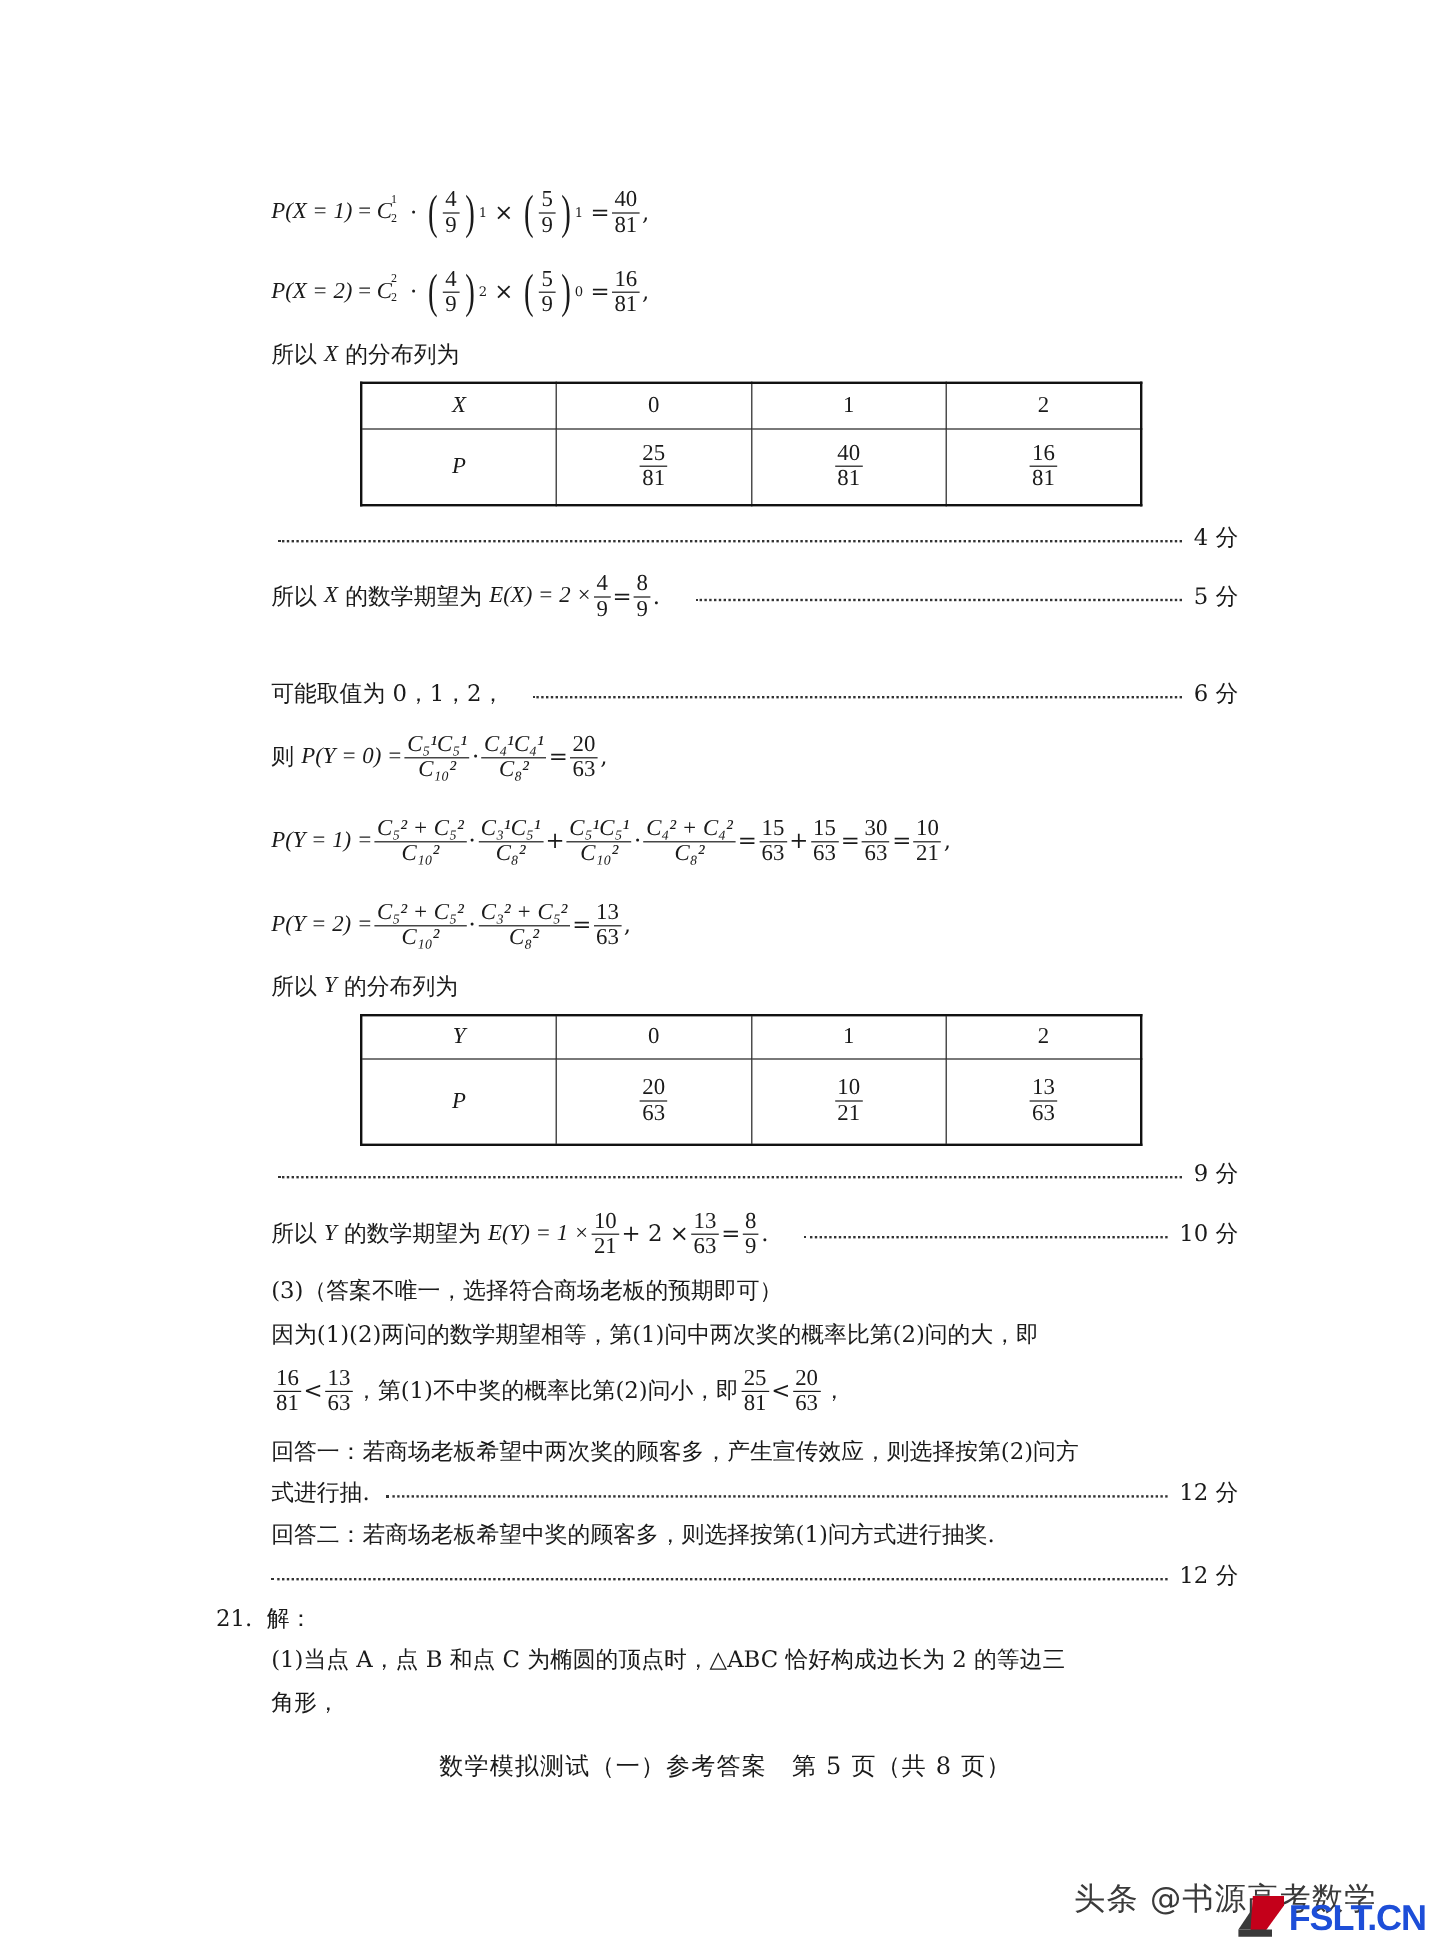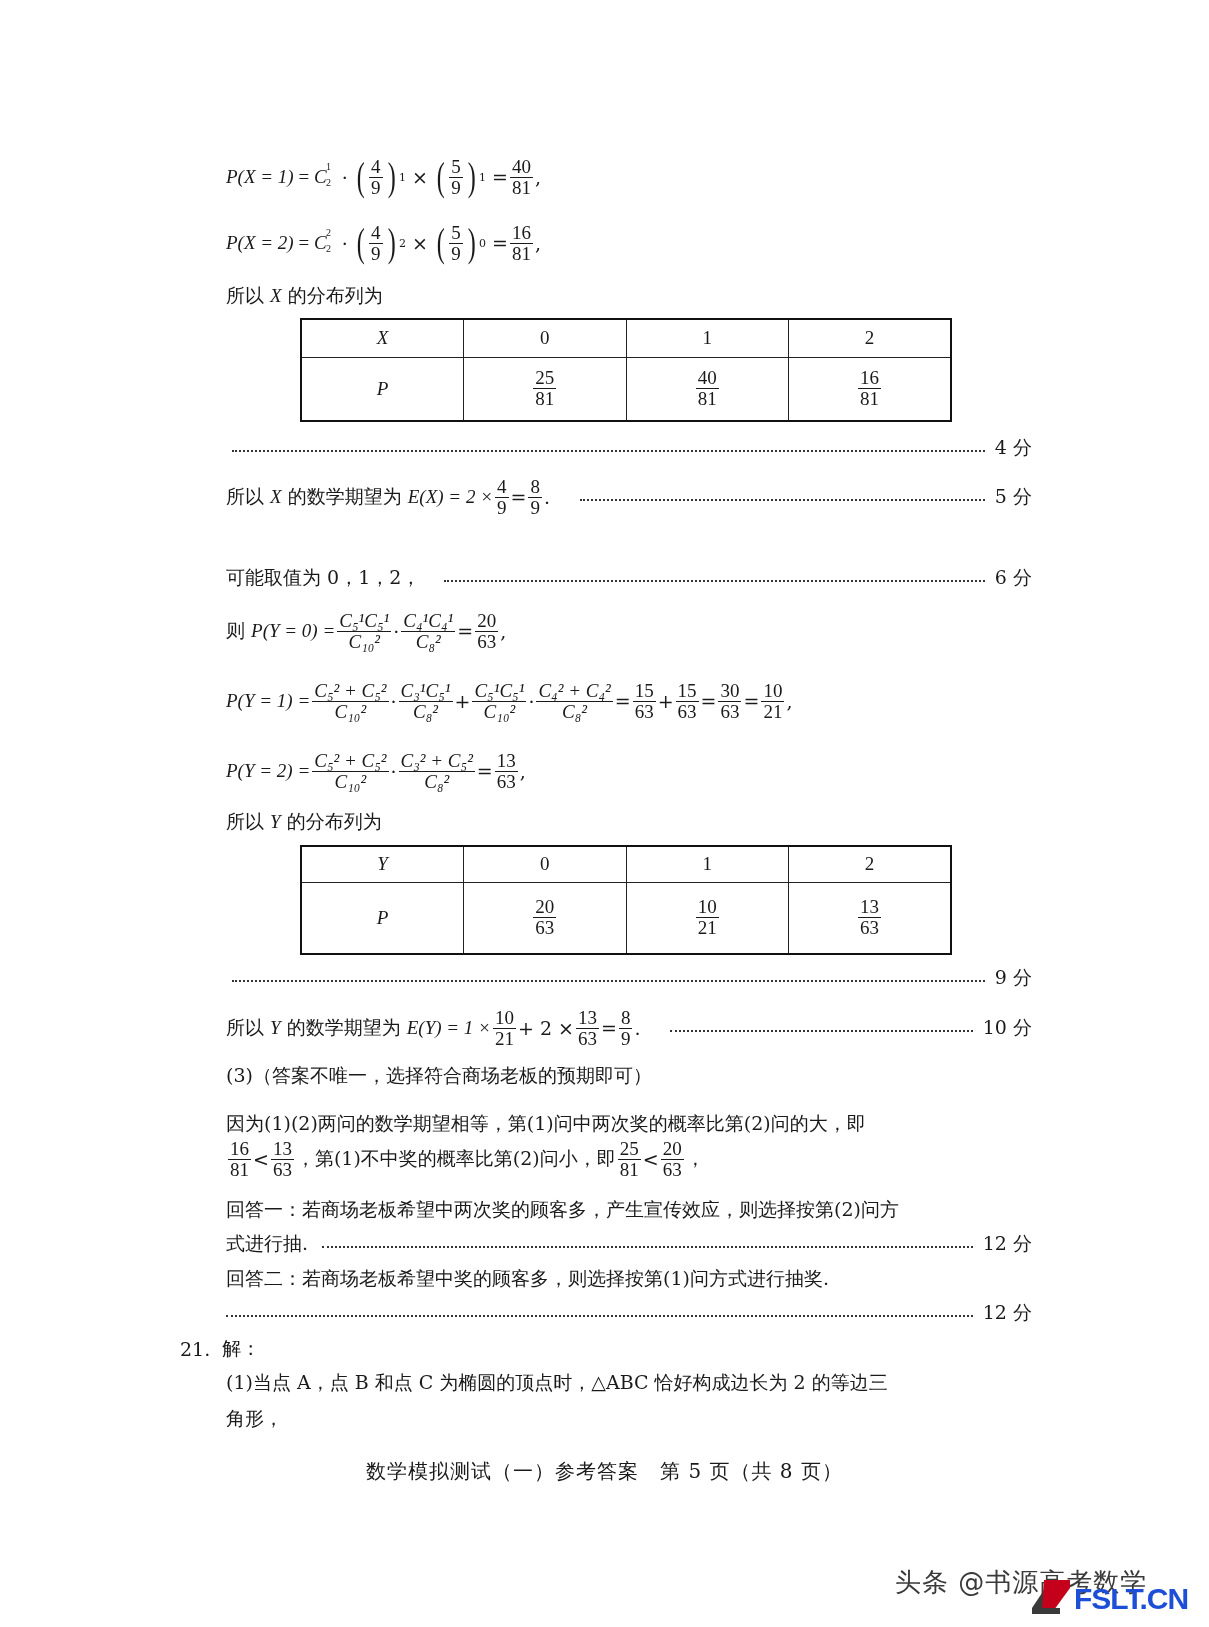--- a/index.html
+++ b/index.html
@@ -283,21 +283,21 @@
         <span class="n">8</span>
         <span class="d">9</span>
       </span><span>.</span>
     <span class="dots" style="margin-left:30px;"></span>
     <span class="score">10 分</span>
   </div>
 
   <div class="line" style="top:1062px;height:28px;">
     <span>(3)（答案不唯一，选择符合商场老板的预期即可）</span>
   </div>
-  <div class="line" style="top:1098px;height:28px;margin-top:12px;">
+  <div class="line" style="top:1098px;height:28px;">
     <span>因为(1)(2)两问的数学期望相等，第(1)问中两次奖的概率比第(2)问的大，即</span>
   </div>
   <div class="line" style="top:1132px;height:54px;">
     <span class="frac">
         <span class="n">16</span>
         <span class="d">81</span>
       </span>
     <span>&lt;</span>
     <span class="frac">
         <span class="n">13</span>

